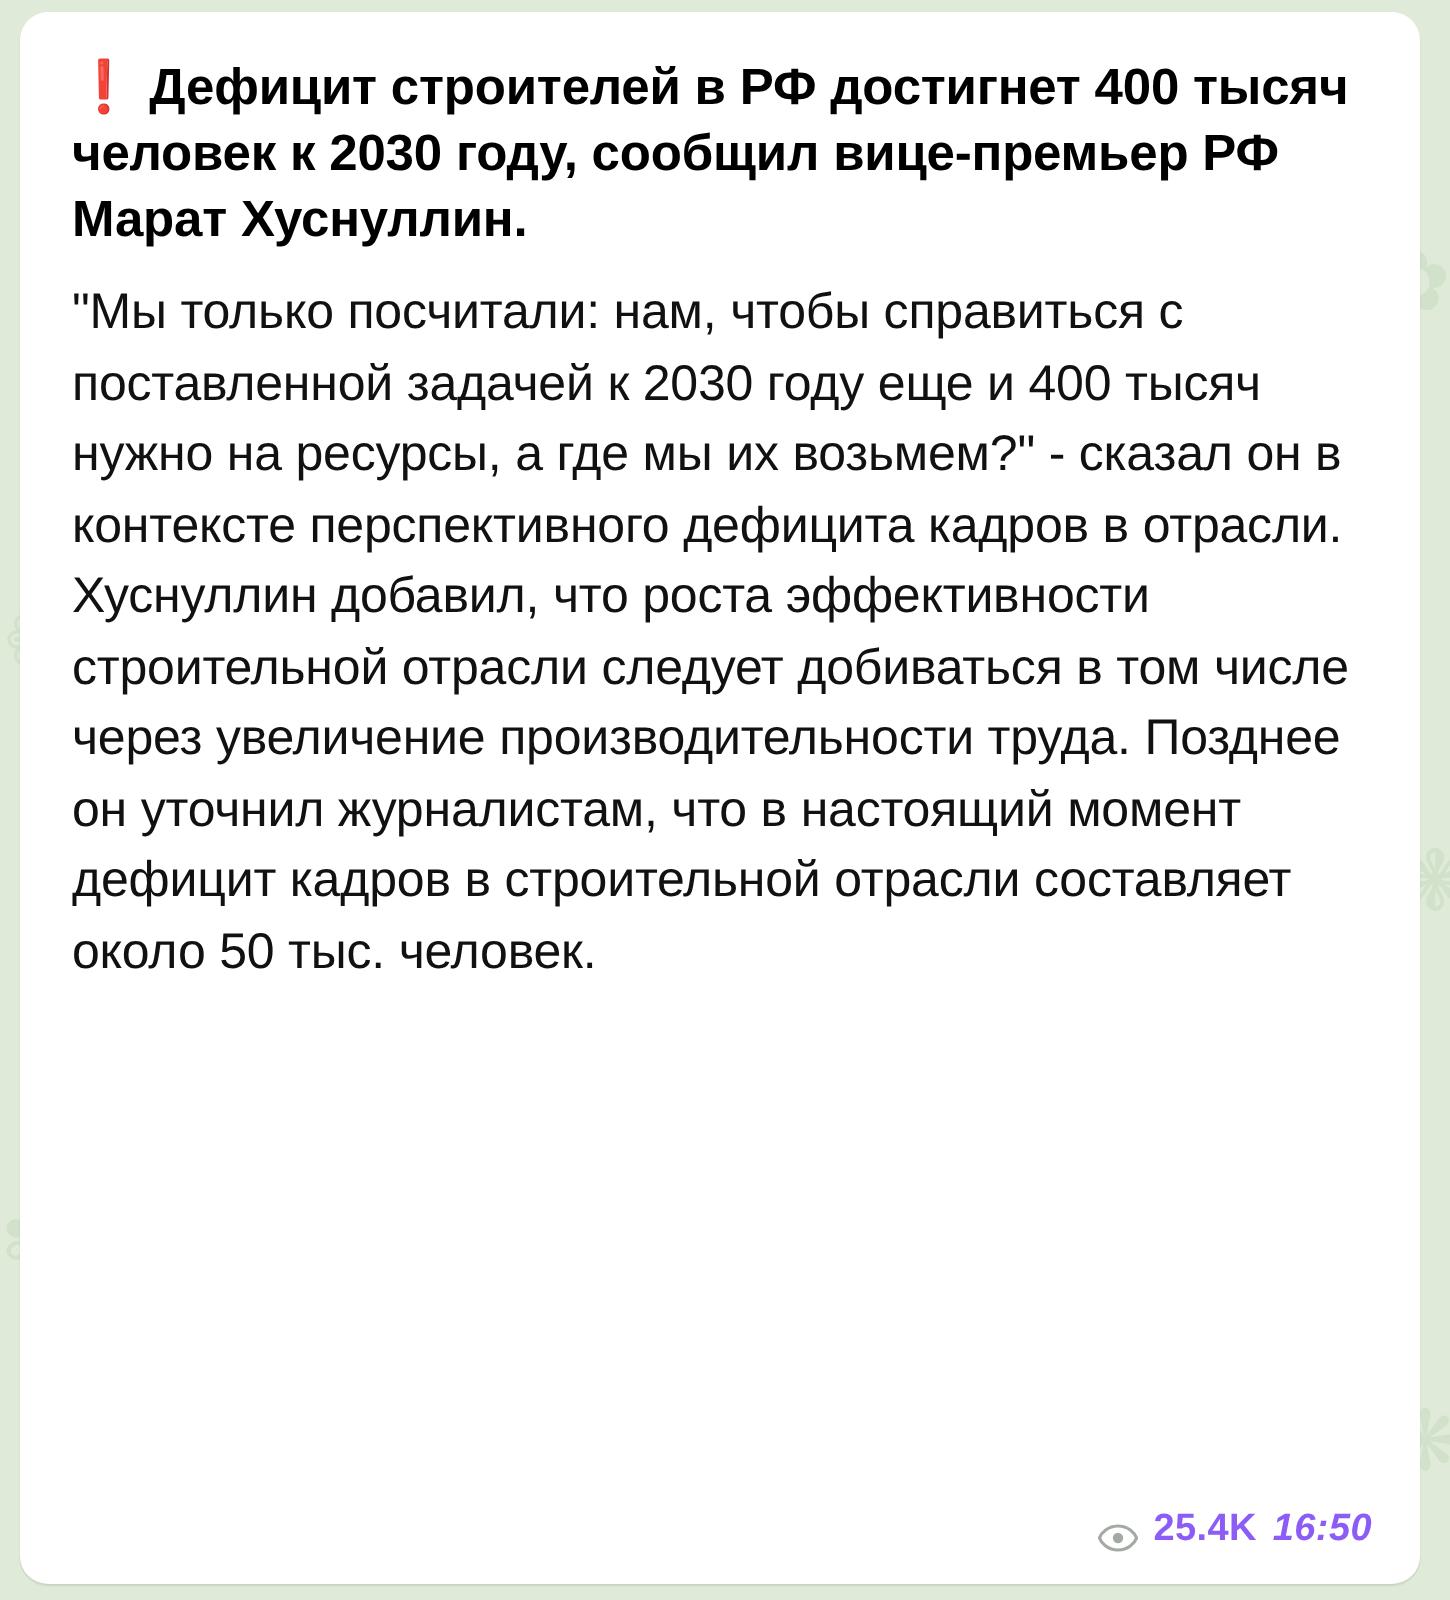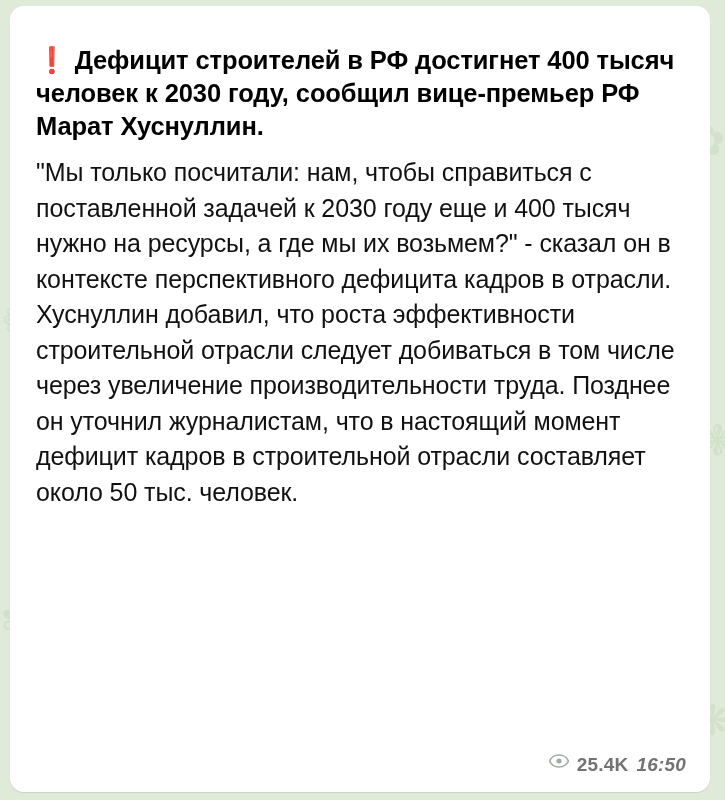--- a/index.html
+++ b/index.html
@@ -40,43 +40,43 @@
     box-shadow: 0 1px 1px rgba(0,0,0,0.10);
     box-sizing: border-box;
     padding: 22px 26px 14px 26px;
     overflow: hidden;
   }
   .headline {
     font-size: 25.5px;
     line-height: 1.30;
     font-weight: bold;
     color: #000000;
-    margin: 16px 0 12px 0;
+    margin: 0 0 12px 0;
     letter-spacing: -0.1px;
   }
   .headline .warn {
     color: #e8413a;
     font-weight: bold;
   }
   .body-text {
     font-size: 25px;
     line-height: 1.42;
     color: #111111;
     margin: 0;
     white-space: pre-wrap;
     letter-spacing: -0.1px;
   }
   .meta {
     position: absolute;
     right: 24px;
     bottom: 16px;
     display: flex;
-    align-items: flex-start;
+    align-items: flex-end;
     gap: 8px;
-    color: #737373;
+    color: #8b5cf6;
     font-size: 19px;
     font-weight: bold;
   }
   .meta .eye {
     display: inline-block;
     width: 20px;
     height: 14px;
     position: relative;
   }
   .meta .eye svg { display:block; }

